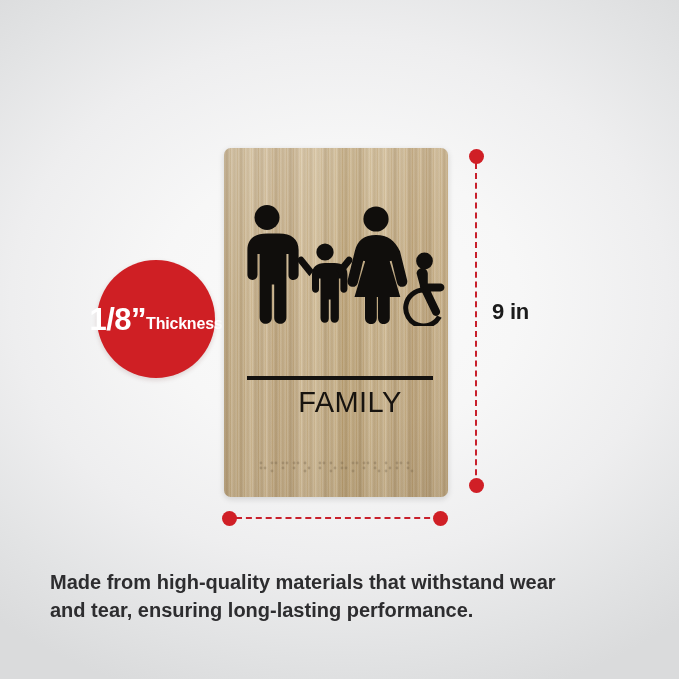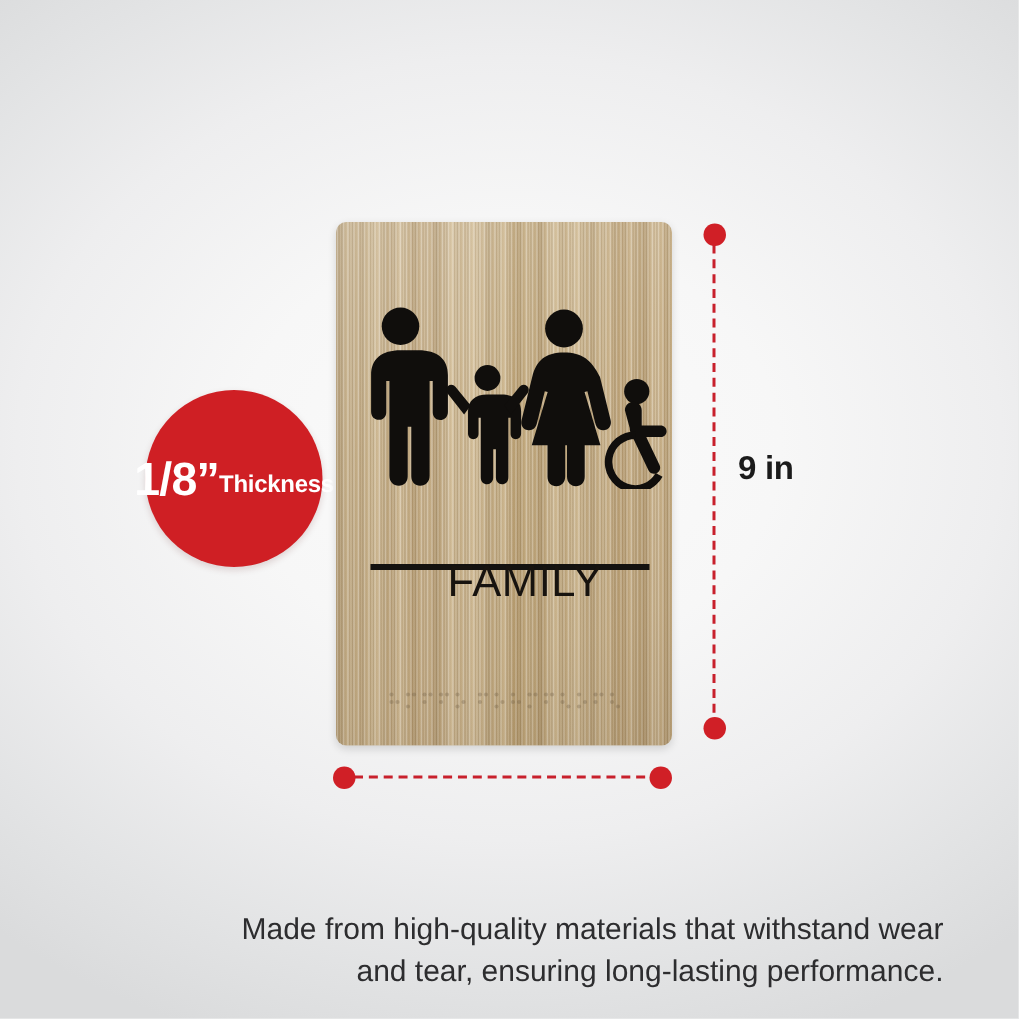--- a/index.html
+++ b/index.html
@@ -145,21 +145,21 @@
     left: 23px;
     top: 228px;
     width: 186px;
     height: 4px;
     background: #141210;
   }
 
   #sign-text-block {
     position: absolute;
     left: 0;
-    top: 224px;
+    top: 238px;
     width: 252px;
     text-align: center;
     color: #17130f;
     font-size: 29px;
     line-height: 1.17;
     letter-spacing: 0.4px;
     font-weight: 300;
   }
   .sign-text-line { display: block; white-space: nowrap; }
 
@@ -220,27 +220,27 @@
     font-size: 22px;
     font-weight: bold;
     letter-spacing: -0.2px;
   }
   #dim-h-label span { margin-left: -343px; }
 
   
   #caption {
     position: absolute;
     left: 50px;
-    top: 606px;
+    top: 568px;
     width: 579px;
-    text-align: right;
+    text-align: left;
     color: #2d2d2f;
     font-size: 20px;
     line-height: 1.42;
-    font-weight: 400;
+    font-weight: 700;
   }
   .caption-line { display: block; }
 </style>
 </head>
 <body>
 
 <div id="stage">
 
 
   <div id="thickness-badge">

